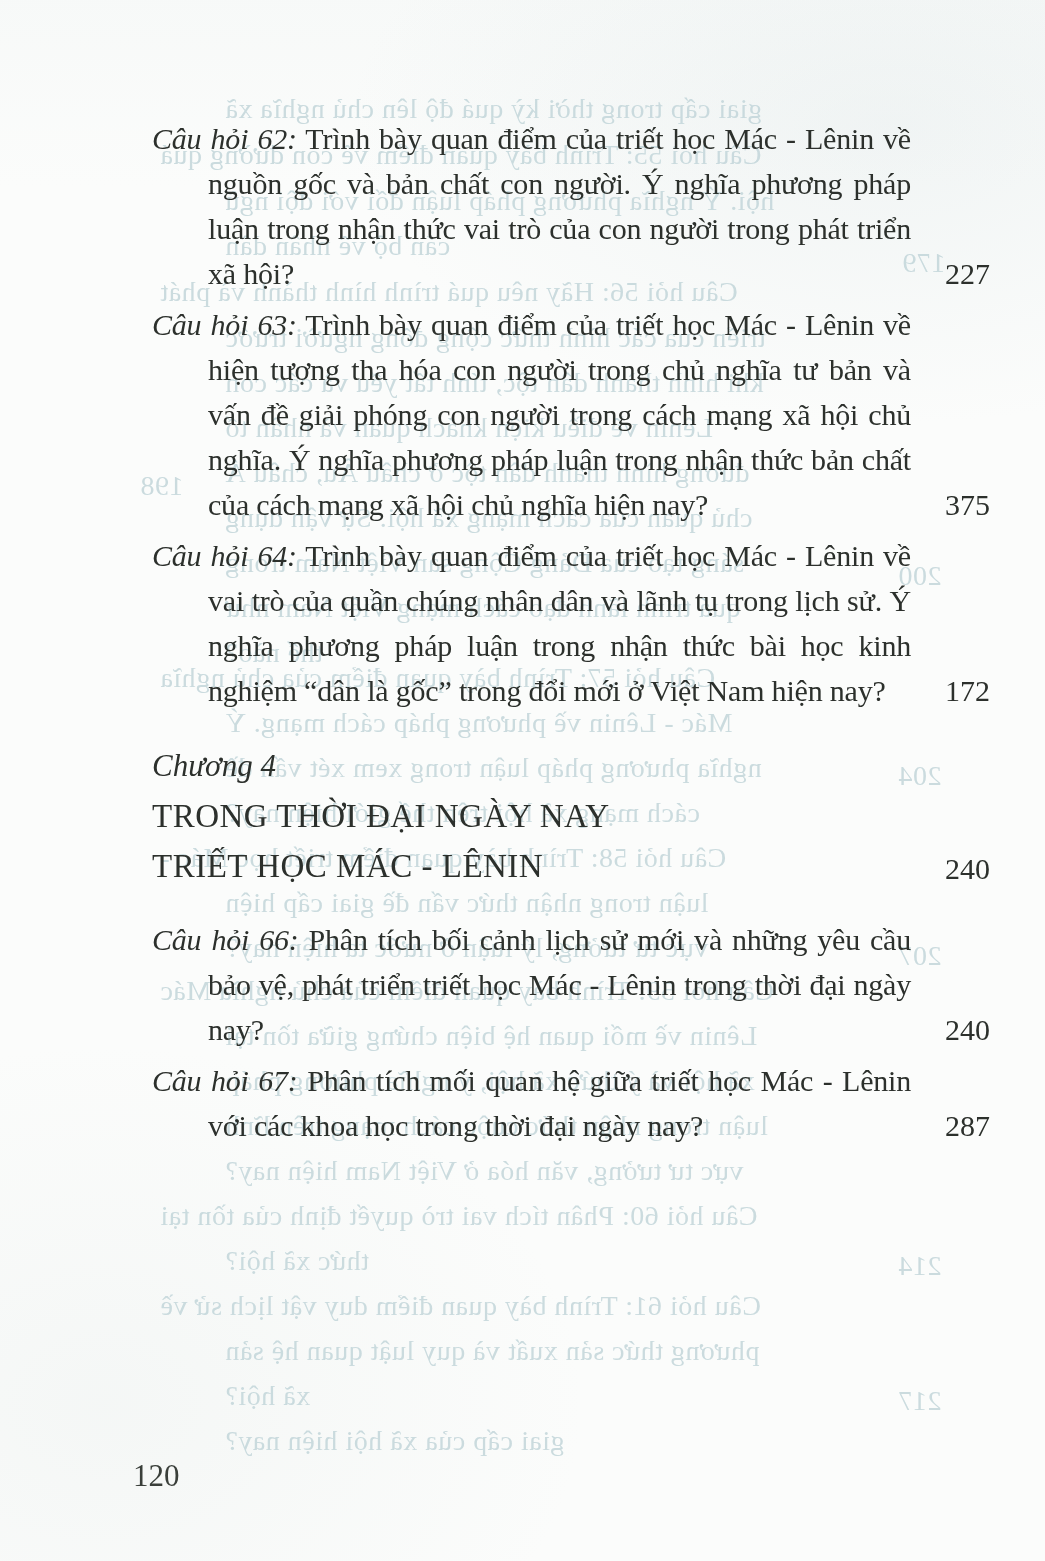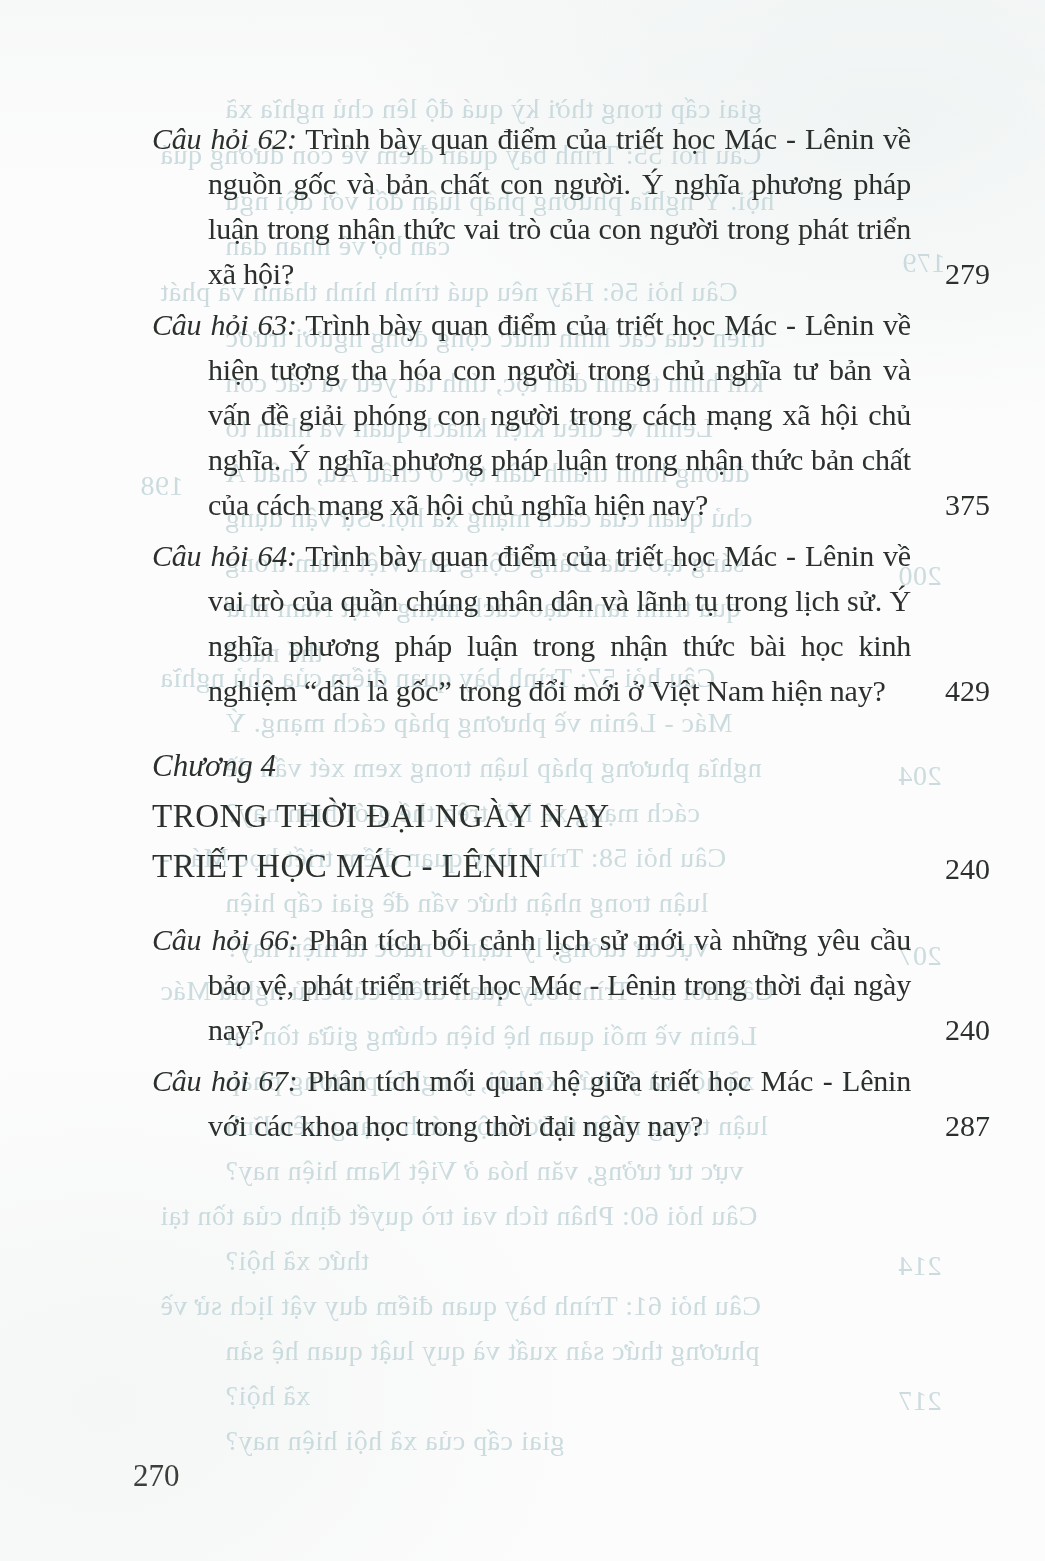--- a/index.html
+++ b/index.html
@@ -115,37 +115,37 @@
     <div class="bleed-line" style="left: 225px; top: 1425px;">giai cấp của xã hội hiện nay?</div>
   </div>
 
 <div class="content">
   <div class="toc">
   <div class="entry">
     <div class="entry-text">
       <span class="entry-label">Câu hỏi 62:</span>
       <span class="entry-body"> Trình bày quan điểm của triết học Mác - Lênin về nguồn gốc và bản chất con người. Ý nghĩa phương pháp luận trong nhận thức vai trò của con người trong phát triển xã hội?</span>
     </div>
-    <span class="pagenum">279</span>
+    <span class="pagenum">227</span>
   </div>
 
   <div class="entry">
     <div class="entry-text">
       <span class="entry-label">Câu hỏi 63:</span>
       <span class="entry-body"> Trình bày quan điểm của triết học Mác - Lênin về hiện tượng tha hóa con người trong chủ nghĩa tư bản và vấn đề giải phóng con người trong cách mạng xã hội chủ nghĩa. Ý nghĩa phương pháp luận trong nhận thức bản chất của cách mạng xã hội chủ nghĩa hiện nay?</span>
     </div>
     <span class="pagenum">375</span>
   </div>
 
   <div class="entry">
     <div class="entry-text">
       <span class="entry-label">Câu hỏi 64:</span>
       <span class="entry-body"> Trình bày quan điểm của triết học Mác - Lênin về vai trò của quần chúng nhân dân và lãnh tụ trong lịch sử. Ý nghĩa phương pháp luận trong nhận thức bài học kinh nghiệm “dân là gốc” trong đổi mới ở Việt Nam hiện nay?</span>
     </div>
-    <span class="pagenum">429</span>
+    <span class="pagenum">172</span>
   </div>
 
 
   <div class="chapter">
     <div class="chapter-inner">
       <div class="chapter-kicker">Chương 4</div>
       <div class="chapter-title">TRONG THỜI ĐẠI NGÀY NAY</div>
       <div class="chapter-title">TRIẾT HỌC MÁC - LÊNIN</div>
     </div>
     <span class="pagenum">240</span>
@@ -160,14 +160,14 @@
   </div>
 
   <div class="entry">
     <div class="entry-text">
       <span class="entry-label">Câu hỏi 67:</span>
       <span class="entry-body"> Phân tích mối quan hệ giữa triết học Mác - Lênin với các khoa học trong thời đại ngày nay?</span>
     </div>
     <span class="pagenum">287</span>
   </div>
 </div>
-  <div class="footer-num">270</div>
+  <div class="footer-num">120</div>
 </div>
 
 </body></html>

